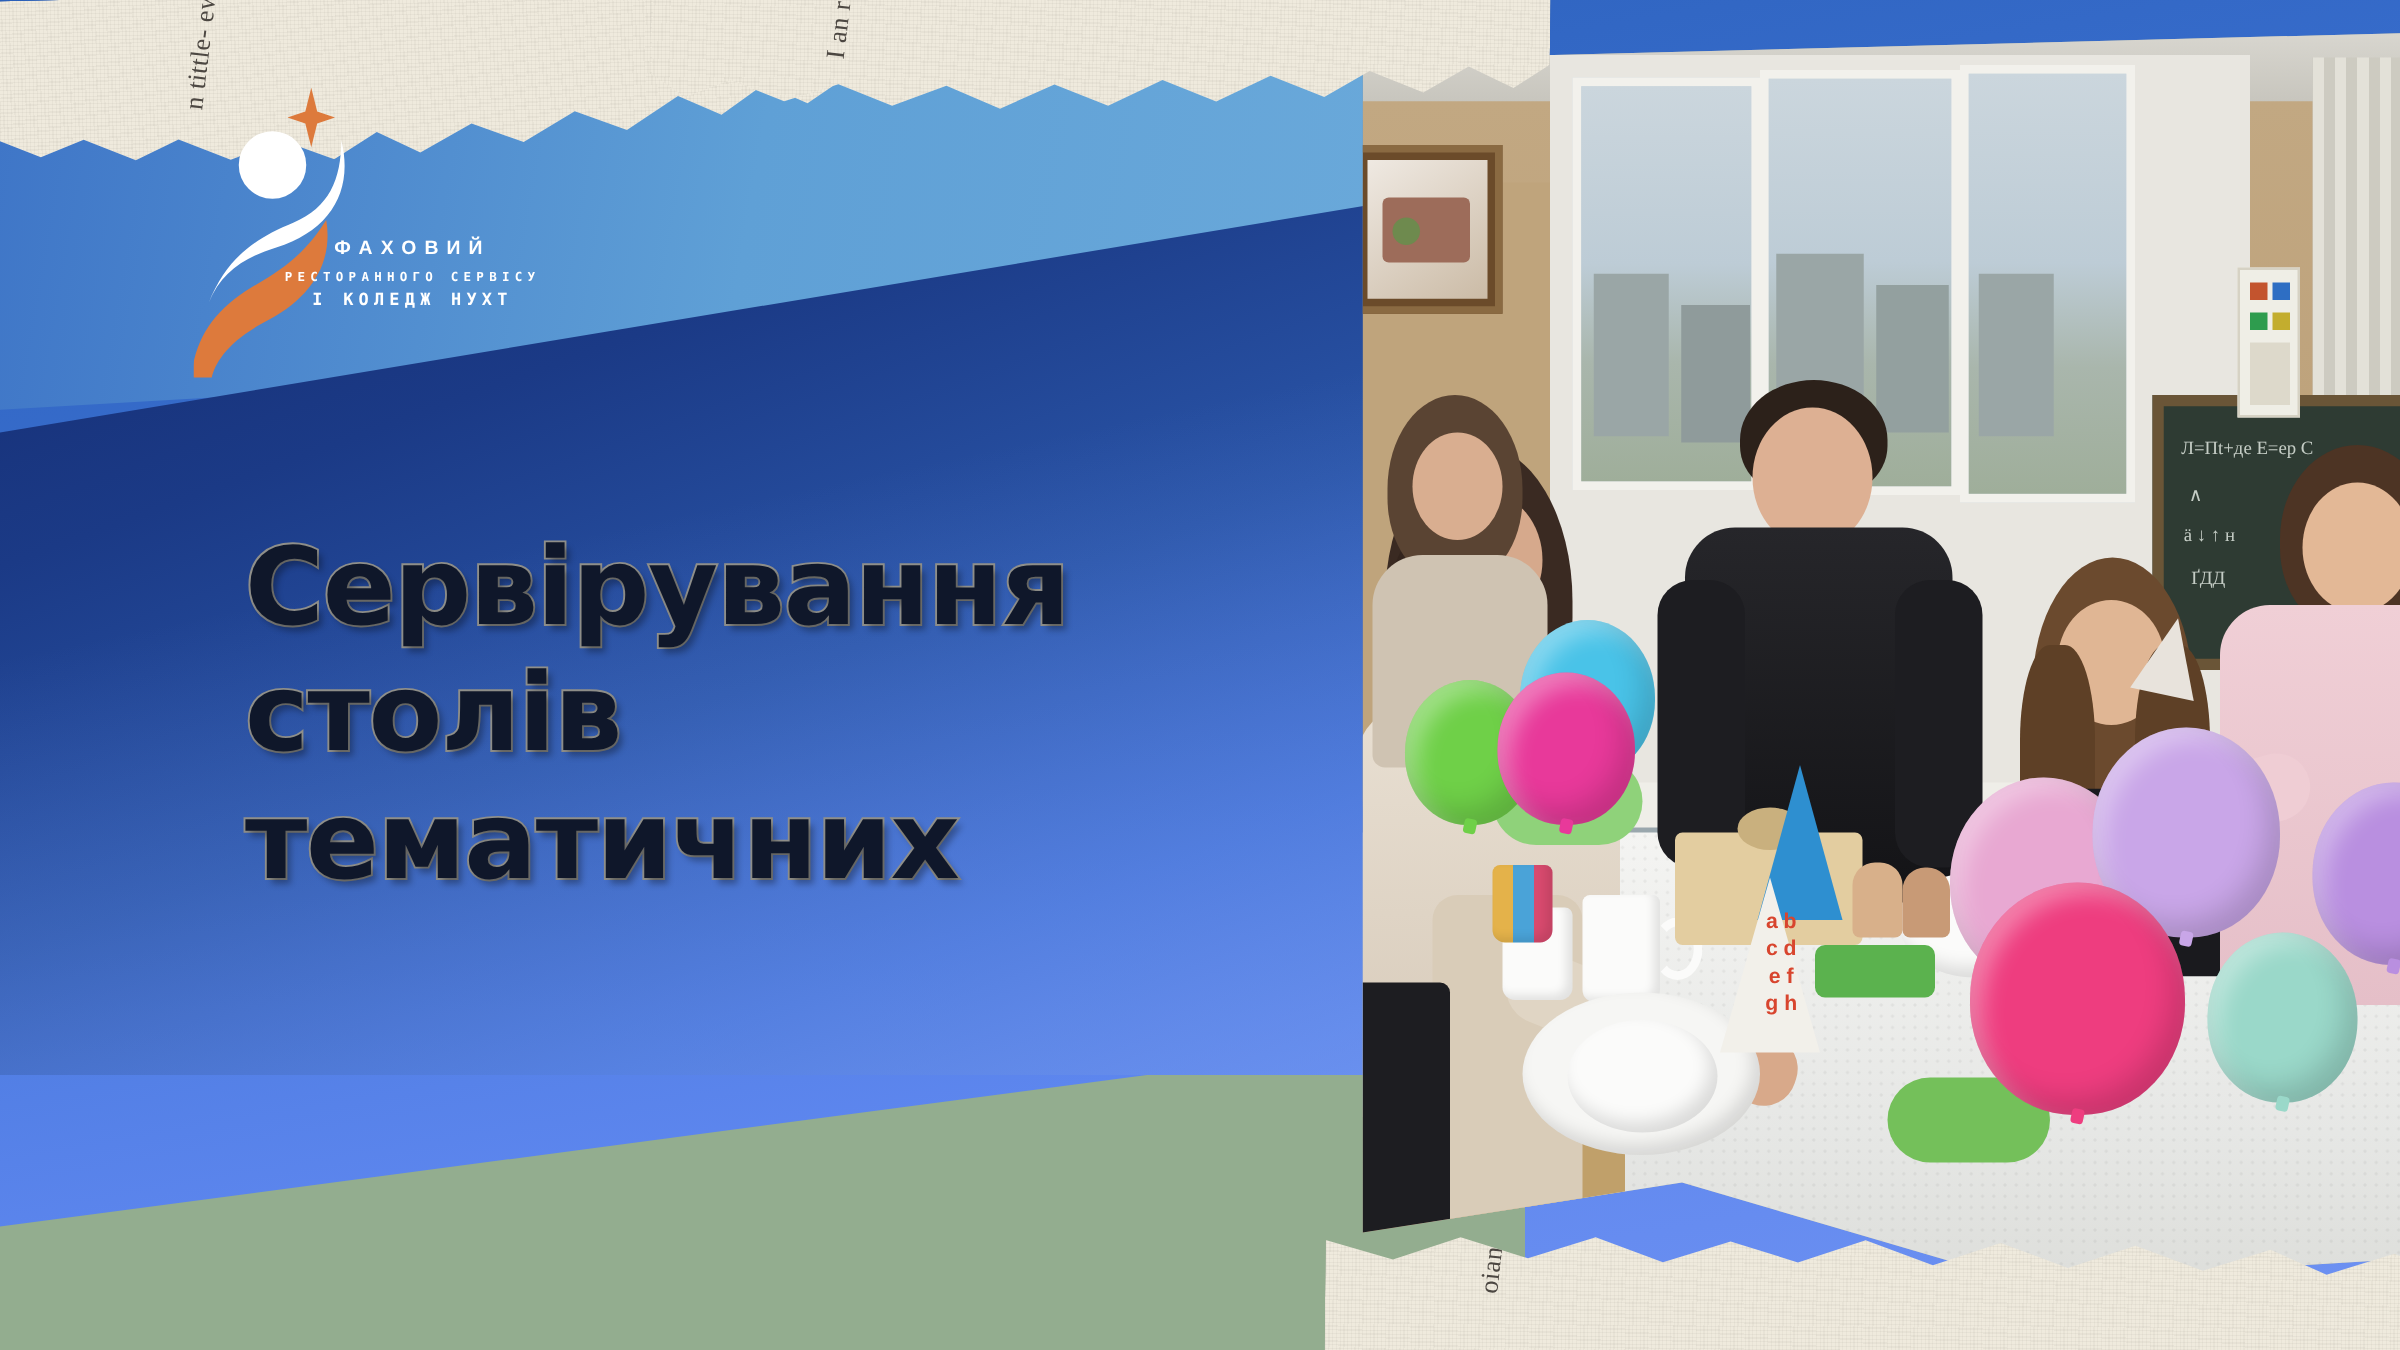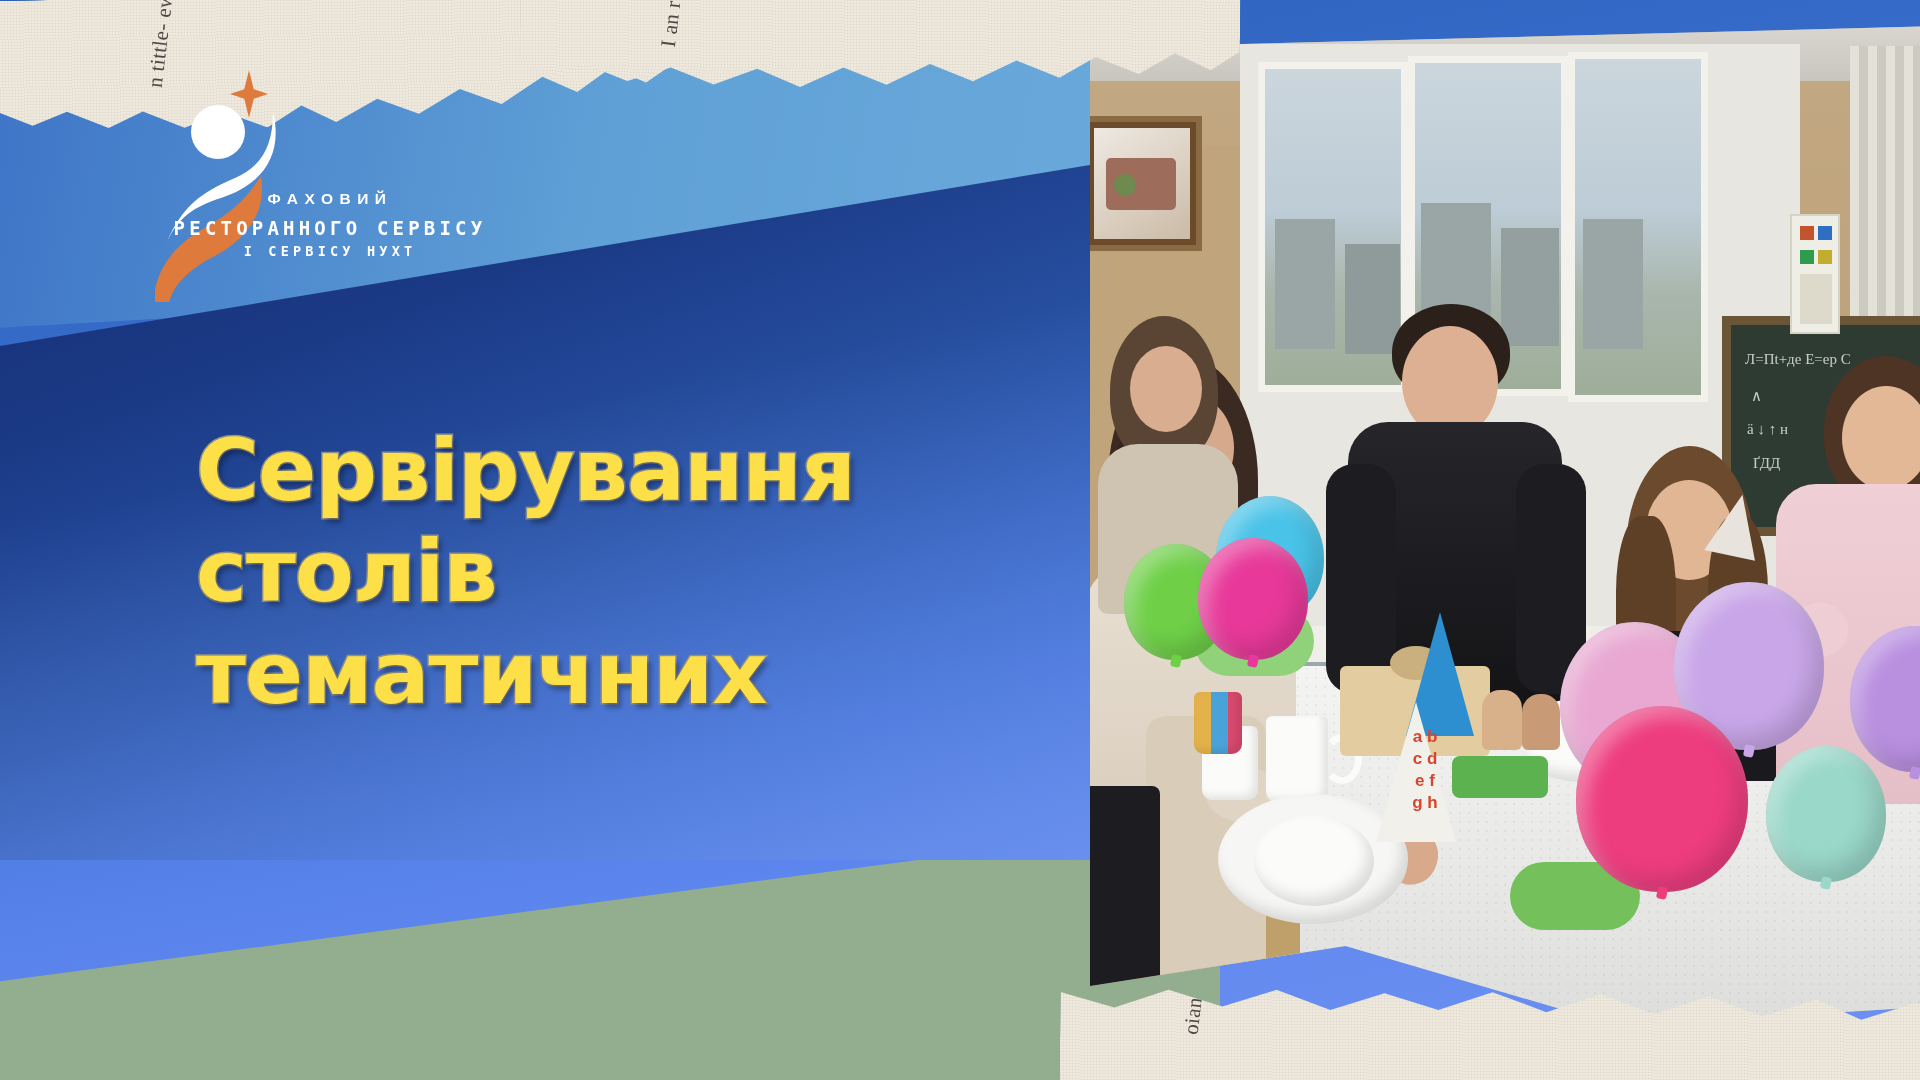--- a/index.html
+++ b/index.html
@@ -139,35 +139,35 @@
   .bowl{position:absolute;background:#fbfbfa;border-radius:50%;box-shadow:inset -6px -8px 14px rgba(0,0,0,.13);}
   .plant{position:absolute;}
 
   
   .logo{position:absolute;left:155px;top:70px;width:340px;height:230px;}
   .logo-star{position:absolute;left:75px;top:0px;width:38px;height:48px;}
   .logo-mark{position:absolute;left:0;top:22px;width:190px;height:210px;}
   .logo-txt{position:absolute;left:10px;top:120px;width:330px;text-align:center;color:#fff;}
   .lt1{font-size:15.5px;font-weight:700;letter-spacing:6.5px;}
   .lt2{font-size:28px;font-weight:800;letter-spacing:5.5px;margin-top:3px;}
-  .lt3{font-size:19px;font-weight:700;letter-spacing:4.2px;margin-top:9px;}
+  .lt3{font-size:10px;font-weight:700;letter-spacing:4.2px;margin-top:9px;}
   .lt4{font-size:13.5px;font-weight:700;letter-spacing:4.2px;margin-top:4px;}
   .sqfont{font-family:"DejaVu Sans Mono", monospace;}
 
   
   .subtitle{
     position:absolute;left:200px;top:342px;
     color:#ffffff;font-size:44px;font-weight:700;letter-spacing:.5px;
     font-family:"DejaVu Sans", sans-serif;
     white-space:nowrap;
   }
   .headline{
     position:absolute;left:196px;top:420px;width:800px;
     font-family:"DejaVu Sans", sans-serif;
-    font-size:86px;font-weight:800;line-height:1.18;color:#fde047;
+    font-size:86px;font-weight:800;line-height:1.18;color:#0f172a;
     letter-spacing:-1px;
     -webkit-text-stroke:3px #8f8f8a;
     paint-order:stroke fill;
     text-shadow:4px 5px 5px rgba(0,0,0,.30);
   }
   .headline span{display:block;}
 </style>
 </head>
 <body>
 
@@ -329,21 +329,21 @@
       <path d="M20 0 L25 20 L40 25 L25 30 L20 50 L15 30 L0 25 L15 20 Z" fill="#dd7a3c"></path>
     </svg>
     <svg class="logo-mark" viewBox="0 0 190 210">
       <circle cx="63" cy="40" r="27" fill="#ffffff"></circle>
       <path d="M118 20 C128 60 110 92 66 106 C40 114 22 126 12 150 C26 116 46 100 80 86 C108 74 118 52 118 20 Z" fill="#ffffff"></path>
       <path d="M106 84 C112 120 92 148 56 166 C26 182 16 200 14 212 L-2 212 C0 180 16 156 46 138 C78 120 92 106 106 84 Z" fill="#dd7a3c"></path>
     </svg>
     <div class="logo-txt">
       <div class="lt1">ФАХОВИЙ</div>
       <div class="lt3 sqfont">РЕСТОРАННОГО СЕРВІСУ</div>
-      <div class="lt4 sqfont">І СЕРВІСУ НУХТ</div>
+      <div class="lt4 sqfont">І КОЛЕДЖ НУХТ</div>
     </div>
   </div>
 
 
   <div class="headline">
     <span>Сервірування</span>
     <span>столів</span>
     <span>тематичних</span>
   </div>
 

